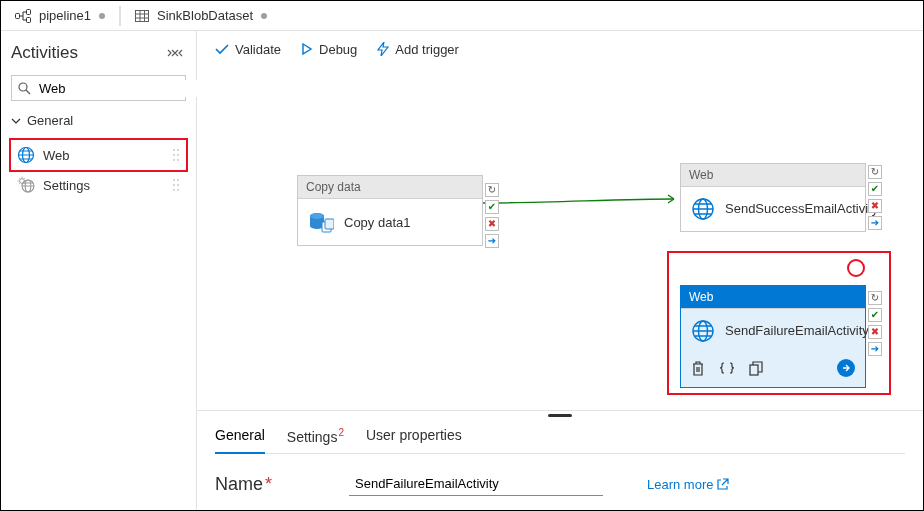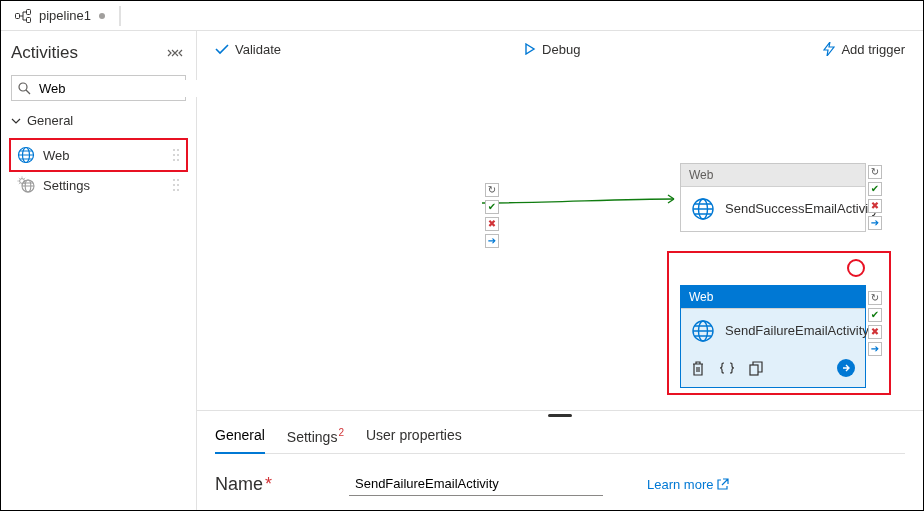--- a/index.html
+++ b/index.html
@@ -40,21 +40,21 @@
   .search{display:flex;align-items:center;gap:6px;border:1px solid var(--border);height:26px;padding:0 6px;}
   .search input{border:none;outline:none;flex:1;font-size:13px;}
   .group-head{display:flex;align-items:center;gap:6px;font-size:13px;padding:4px 0;cursor:pointer;}
   .act-list{display:flex;flex-direction:column;}
   .act-item{display:flex;align-items:center;gap:8px;height:30px;padding:0 6px;cursor:grab;}
   .act-item .grip{margin-left:auto;color:#c8c8c8;}
   .annot{outline:2px solid var(--red-annot);}
 
   
   .right{flex:1;display:flex;flex-direction:column;min-width:0;}
-  .toolbar{display:flex;align-items:center;gap:20px;height:36px;padding:8px 18px;justify-content:space-between;}
+  .toolbar{display:flex;align-items:center;gap:20px;height:36px;padding:8px 18px;}
   .tbtn{display:flex;align-items:center;gap:6px;color:#323130;cursor:pointer;}
   .tbtn .ic{color:var(--blue);}
   .canvas{flex:1;position:relative;background:#fff;min-height:0;}
   .node{position:absolute;border:1px solid #c8c8c8;background:#fff;font-size:12px;}
   .node .nh{background:var(--bg-node-header);padding:4px 8px;border-bottom:1px solid #d0d0d0;color:#605e5c;}
   .node .nb{display:flex;align-items:center;gap:10px;padding:10px 10px;}
   .node .nb .lbl{font-size:13px;}
   .node.sel{border:1px solid var(--blue);}
   .node.sel .nh{background:var(--blue);color:#fff;}
   .node.sel .nb{background:var(--bg-selected);}
@@ -101,20 +101,32 @@
               <rect x="11.5" y="8.5" width="4" height="5" rx="1"></rect>
               <path d="M4.5 7 H8 M8 7 V3 H11.5 M8 7 V11 H11.5"></path>
             </g>
           </svg>
       </span>
       <span>pipeline1</span>
       <span class="dot"></span>
     </div>
     <div class="vdiv"></div>
     <div class="vdiv"></div>
+    <div class="tab">
+      <span class="tab-icon">
+        <svg width="14" height="12" viewBox="0 0 14 12">
+            <g fill="none" stroke="#605e5c" stroke-width="1">
+              <rect x="0.5" y="0.5" width="13" height="11"></rect>
+              <path d="M0.5 4 H13.5 M0.5 8 H13.5 M5 0.5 V11.5 M9.5 0.5 V11.5"></path>
+            </g>
+          </svg>
+      </span>
+      <span>SinkBlobDataset</span>
+      <span class="dot"></span>
+    </div>
   </div>
 
   <div class="body">
 
     <div class="panel">
       <div class="panel-head">
         <span>Activities</span>
         <span class="chevs">
           <svg width="22" height="12" viewBox="0 0 22 12">
               <g fill="none" stroke="#605e5c" stroke-width="1.2">
@@ -227,20 +239,37 @@
         </div>
       </div>
 
       <div class="canvas">
 
         <svg style="position:absolute;left:285px;top:124px;" width="200" height="24" viewBox="0 0 200 24">
           <path d="M0 12 C60 12 140 8 192 8" fill="none" stroke="#107c10" stroke-width="1.4"></path>
           <path d="M192 8 L186 4 M192 8 L186 12" fill="none" stroke="#107c10" stroke-width="1.4"></path>
         </svg>
 
+        <div class="node" style="left:100px;top:108px;width:186px;">
+          <div class="nh">Copy data</div>
+          <div class="nb">
+            <span>
+              <svg width="26" height="26" viewBox="0 0 26 26">
+                  <g>
+                    <ellipse cx="9" cy="7" rx="7" ry="3" fill="#1f6fb2"></ellipse>
+                    <path d="M2 7 V17 a7 3 0 0 0 14 0 V7" fill="#2f88d1"></path>
+                    <ellipse cx="9" cy="7" rx="7" ry="3" fill="#4aa3e6"></ellipse>
+                    <rect x="14" y="13" width="9" height="10" rx="1" fill="#fff" stroke="#2f88d1"></rect>
+                    <rect x="17" y="10" width="9" height="10" rx="1" fill="#e6f2fb" stroke="#2f88d1"></rect>
+                  </g>
+                </svg>
+            </span>
+            <span class="lbl">Copy data1</span>
+          </div>
+        </div>
         <div class="badges" style="left:288px;top:116px;">
           <div class="badge loop">↻</div>
           <div class="badge ok">✔</div>
           <div class="badge err">✖</div>
           <div class="badge skip">➔</div>
         </div>
 
         <div class="node" style="left:483px;top:96px;width:186px;">
           <div class="nh">Web</div>
           <div class="nb">

